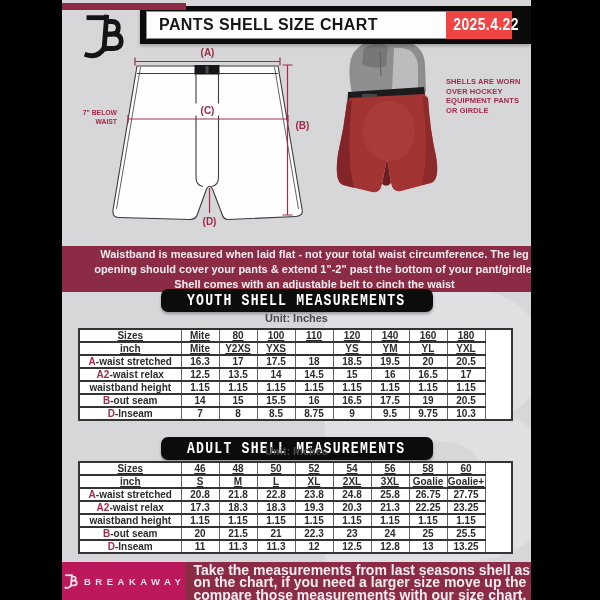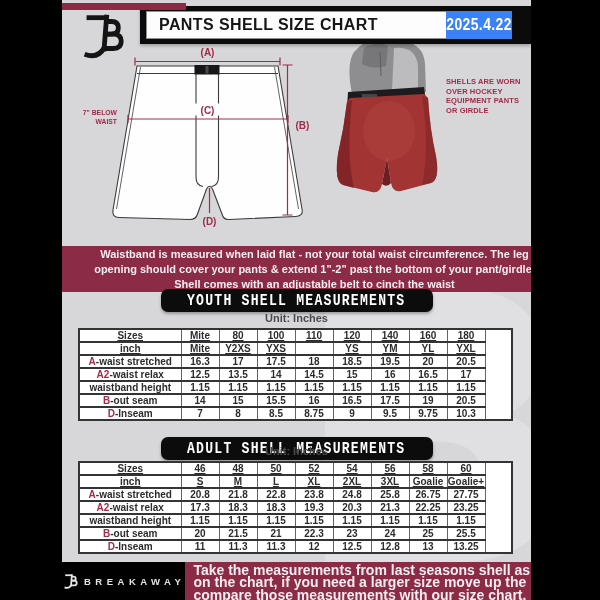--- a/index.html
+++ b/index.html
@@ -11,22 +11,22 @@
   .content{position:absolute;left:62px;top:0;width:469px;height:600px;overflow:hidden;}
   .watermark{position:absolute;left:228px;top:242px;font-size:380px;line-height:1;font-weight:700;
              color:#e0e0e2;z-index:0;font-family:"DejaVu Sans",sans-serif;user-select:none;}
   
   .strip-maroon{position:absolute;left:0;top:3px;width:124px;height:7px;background:#8c2b45;z-index:3;}
   .header-bar{position:absolute;left:78px;top:6px;width:391px;height:38px;background:#0b0b0b;z-index:2;
               box-shadow:0 2px 3px rgba(0,0,0,.25);}
   .title-box{position:absolute;left:6px;top:5px;width:294px;height:26px;background:#fdfdfd;
              border:1px solid #8f8f91;display:flex;align-items:center;padding-left:12px;}
   .title-box span{font-size:16px;font-weight:700;color:#161616;letter-spacing:.4px;}
-  .date-box{position:absolute;left:306px;top:5px;width:66px;height:28px;background:#3b82f6;
-            display:flex;align-items:center;justify-content:center;}
+  .date-box{position:absolute;left:306px;top:5px;width:66px;height:28px;background:#ef4444;
+            display:flex;align-items:center;justify-content:flex-start;}
   .date-box span{color:#fff;font-weight:700;font-size:17px;letter-spacing:.5px;}
   .cond{display:inline-block;transform:scaleX(.82);transform-origin:center;white-space:nowrap;}
   .logo-main{position:absolute;left:14px;top:9px;z-index:3;}
   
   .diagram-svg{position:absolute;left:20px;top:46px;z-index:1;}
   .shell-svg{position:absolute;left:272px;top:36px;z-index:1;}
   .shell-note{position:absolute;left:384px;top:77px;width:86px;z-index:1;color:#a02c4a;
               font-size:7.5px;font-weight:700;line-height:9.6px;letter-spacing:.1px;}
   
   .banner{position:absolute;left:0;top:246px;width:505px;height:46px;background:#8c2b45;z-index:1;
@@ -46,21 +46,21 @@
              border:2px solid #343436;table-layout:fixed;}
   .t-youth{top:328px;} .t-adult{top:461px;}
   table.meas td{border:1px solid #646466;border-top:2px solid #343436;border-bottom:2px solid #343436;
                 font-size:10px;height:11px;line-height:11px;text-align:center;color:#2c2c2e;
                 font-weight:600;padding:0;overflow:hidden;white-space:nowrap;}
   table.meas td.lab{font-weight:700;}
   table.meas tr.hdr td{font-weight:700;text-decoration:underline;}
   .pfx{color:#a32c47;}
   
   .footer{position:absolute;left:0;top:562px;width:469px;height:38px;display:flex;z-index:2;}
-  .f-black{width:134px;background:#000000;display:flex;align-items:center;justify-content:center;}
+  .f-black{width:134px;background:#be185d;display:flex;align-items:center;justify-content:center;}
   .f-black .brand{color:#e3e3e3;font-size:9.5px;font-weight:700;letter-spacing:4.5px;margin-left:6px;}
   .f-maroon{flex:1;background:#8c2b45;padding:2px 4px 0 8px;}
   .f-maroon div{color:#f5edf0;font-size:14px;font-weight:700;line-height:12.4px;white-space:nowrap;}
 </style>
 </head>
 <body>
 
 <div class="stage">
   <div class="edge left"></div>
   <div class="edge right"></div>

